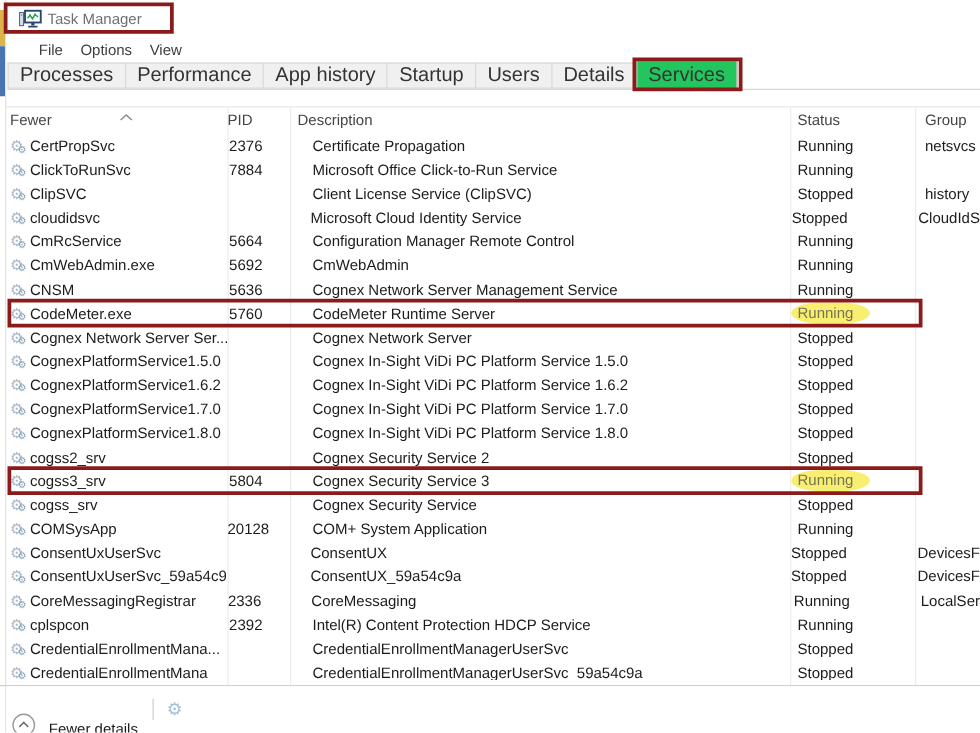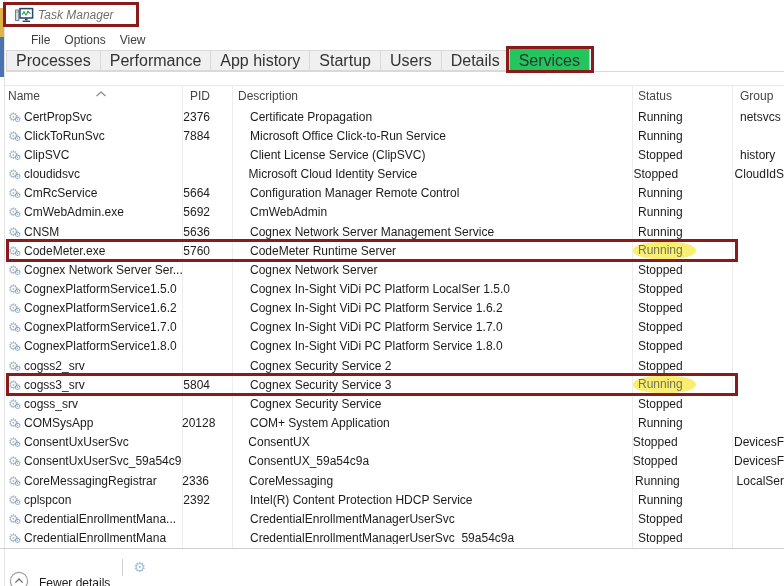--- a/index.html
+++ b/index.html
@@ -7,21 +7,21 @@
   body { font-family:"Liberation Sans","DejaVu Sans",sans-serif; background:#fff; overflow:hidden; }
   .screen { position:relative; width:784px; height:586px; background:#fff; overflow:hidden; }
 
   
   .edge-strip { position:absolute; left:0; top:0; width:4px; height:586px; }
   .edge-strip .seg-yellow { position:absolute; left:0; top:8px; width:4px; height:29px; background:#ddb44a; }
   .edge-strip .seg-blue   { position:absolute; left:0; top:37px; width:4px; height:40px; background:#4a74b0; }
   .win-border { position:absolute; left:4px; top:0; width:1px; height:586px; background:#e3e3e3; }
 
   
-  .titlebar { position:absolute; left:5px; top:0; right:0; height:30px; background:#fff;font-style:italic; }
+  .titlebar { position:absolute; left:5px; top:0; right:0; height:30px; background:#fff; }
   .app-icon { position:absolute; left:10px; top:7px; }
   .app-title { position:absolute; left:33px; top:8px; font-size:12px; color:#707070; }
 
   
   .menubar { position:absolute; left:18px; top:30px; right:0; height:20px; display:flex; align-items:center; padding-left:6px; }
   .menu-item { font-size:12px; color:#3d3d3d; padding:2px 7px; }
 
   
   .tabstrip { position:absolute; left:6px; top:50px; right:0; height:22px; display:flex; align-items:flex-end; border-bottom:1px solid #d9d9d9; }
   .tab { height:21px; display:flex; align-items:center; padding:0 9px; font-size:16px; color:#333;
@@ -32,21 +32,21 @@
          border:3px solid var(--red); pointer-events:none; z-index:5; }
 
   
   .table-top-line { position:absolute; left:5px; right:0; top:85px; height:1px; background:#e8e8e8; }
   .gridlines div { position:absolute; top:86px; height:462px; width:1px; background:#ededed; }
   .gl-1 { left:182px; } .gl-2 { left:232px; } .gl-3 { left:632px; } .gl-4 { left:732px; }
 
   .thead { position:absolute; left:5px; right:0; top:85px; height:22px; display:flex; align-items:flex-end; font-size:12px; color:#454545; }
   .th { padding-bottom:4px; white-space:nowrap; }
   .th-name { width:177px; padding-left:3px; }
-  .th-pid { width:50px; text-align:right; padding-right:22px; }
+  .th-pid { width:50px; text-align:left; padding-right:22px; }
   .th-desc { width:400px; padding-left:6px; }
   .th-status { width:100px; padding-left:6px; }
   .th-group { padding-left:8px; }
   .sort-caret { position:absolute; left:90px; top:1px; }
 
   .rows { position:absolute; left:5px; right:0; top:107px; height:437px; overflow:hidden; z-index:1; }
   .row { position:relative; display:flex; height:19.17px; align-items:center; font-size:12px; color:#1c1c1c; white-space:nowrap; }
   .cell { overflow:hidden; }
   .c-name { width:177px; padding-left:19px; position:relative; }
   .gear { position:absolute; left:3px; top:1px; font-size:12px; color:#a7b9ca; line-height:1; }
@@ -120,21 +120,21 @@
 
   <div class="table-top-line"></div>
   <div class="gridlines">
     <div class="gl-1"></div>
       <div class="gl-2"></div>
       <div class="gl-3"></div>
       <div class="gl-4"></div>
   </div>
 
   <div class="thead">
-    <div class="th th-name">Name</div>
+    <div class="th th-name">Fewer</div>
     <div class="th th-pid">PID</div>
     <div class="th th-desc">Description</div>
     <div class="th th-status">Status</div>
     <div class="th th-group">Group</div>
     <span class="sort-caret">
       <svg width="12" height="6" viewBox="0 0 12 6">
           <polyline points="1.5,5 6,1 10.5,5" fill="none" stroke="#8a8a8a" stroke-width="1.2"></polyline>
         </svg>
     </span>
   </div>
@@ -229,21 +229,21 @@
     <div class="cell c-desc">Cognex Network Server</div>
     <div class="cell c-status"><span class="st">Stopped</span></div>
     <div class="cell c-group"></div>
   </div>
       <div class="row">
     <div class="cell c-name">
       <span class="gear">⚙<span class="gear2">⚙</span></span>
       <span class="nm">CognexPlatformService1.5.0</span>
     </div>
     <div class="cell c-pid"></div>
-    <div class="cell c-desc">Cognex In-Sight ViDi PC Platform LocalSer 1.5.0</div>
+    <div class="cell c-desc">Cognex In-Sight ViDi PC Platform Service 1.5.0</div>
     <div class="cell c-status"><span class="st">Stopped</span></div>
     <div class="cell c-group"></div>
   </div>
       <div class="row">
     <div class="cell c-name">
       <span class="gear">⚙<span class="gear2">⚙</span></span>
       <span class="nm">CognexPlatformService1.6.2</span>
     </div>
     <div class="cell c-pid"></div>
     <div class="cell c-desc">Cognex In-Sight ViDi PC Platform Service 1.6.2</div>

